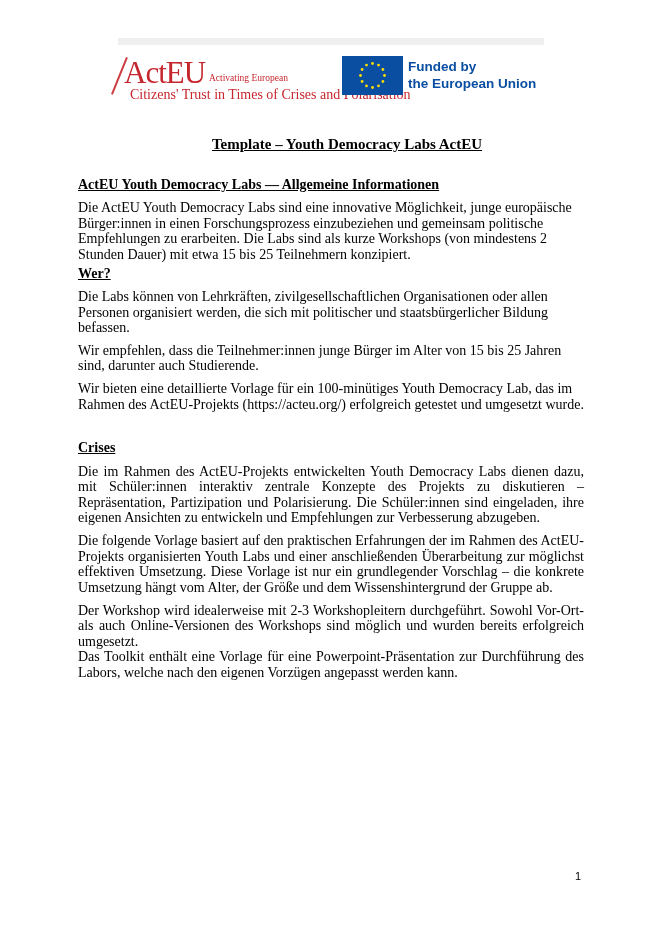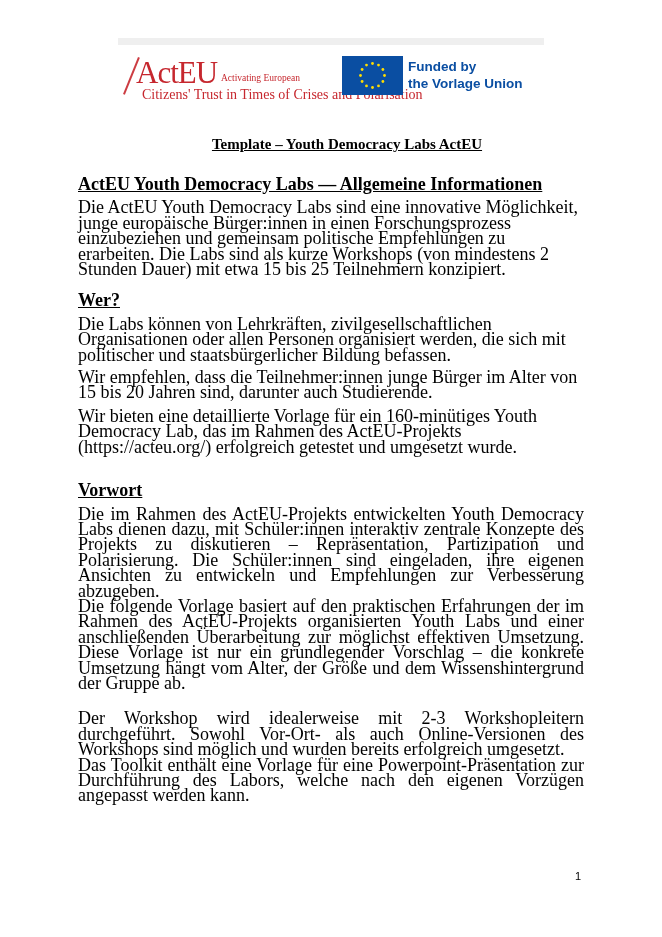--- a/index.html
+++ b/index.html
@@ -1,34 +1,34 @@
 <!DOCTYPE html>
 <html><head>
 <meta charset="utf-8">
 <style>
   html, body { margin: 0; padding: 0; background: #ffffff; }
   body { width: 662px; height: 937px; position: relative; overflow: hidden; font-family: "Liberation Serif", "DejaVu Serif", serif; color: #000; }
   .header-band { position: absolute; left: 118px; top: 38px; width: 426px; height: 7px; background: #efefef; }
 
   
-  .acteu-logo { position: absolute; left: 136px; top: 56px; width: 205px; height: 44px; }
+  .acteu-logo { position: absolute; left: 124px; top: 56px; width: 205px; height: 44px; }
   .acteu-mark { position: absolute; left: 0; top: 0; font-family: "Liberation Serif", serif; font-size: 31px; color: #c6272e; letter-spacing: -1px; line-height: 34px; }
   .acteu-slash { position: absolute; left: 2px; top: 1px; width: 2px; height: 40px; background: #c6272e; transform: rotate(22deg); transform-origin: top left; opacity: 0.9; }
   .acteu-tag1 { position: absolute; left: 85px; top: 17px; font-size: 9.5px; color: #c6272e; white-space: nowrap; }
   .acteu-tag2 { position: absolute; left: 6px; top: 31px; font-size: 14px; color: #c6272e; white-space: nowrap; }
 
   
   .eu-logo { position: absolute; left: 342px; top: 56px; width: 200px; height: 40px; }
   .eu-flag { position: absolute; left: 0; top: 0; width: 61px; height: 39px; background: #0a4ea2; }
   .eu-flag svg { position: absolute; left: 0; top: 0; }
   .eu-text { position: absolute; left: 66px; top: 2px; font-family: "Liberation Sans", "DejaVu Sans", sans-serif; font-weight: bold; font-size: 13.5px; line-height: 17px; color: #0a4ea2; white-space: nowrap; }
 
   .doc-title { position: absolute; left: 16px; width: 662px; top: 136px; text-align: center; font-weight: bold; font-size: 15px; text-decoration: underline; }
 
-  .content { position: absolute; left: 78px; top: 177px; width: 506px; font-size: 18px; line-height: 15.4px; }
+  .content { position: absolute; left: 78px; top: 177px; width: 506px; font-size: 14px; line-height: 15.4px; }
   .h { font-weight: bold; text-decoration: underline; margin: 0; }
   p { margin: 0; }
   .just { text-align: justify; }
   .page-number { position: absolute; left: 575px; top: 870px; font-family: "Liberation Sans", sans-serif; font-size: 11px; }
 </style>
 </head>
 <body>
 
 <div class="header-band"></div>
 
@@ -53,36 +53,36 @@
           <circle cx="24.50" cy="29.89" r="1.4"></circle>
           <circle cx="20.11" cy="25.50" r="1.4"></circle>
           <circle cx="18.50" cy="19.50" r="1.4"></circle>
           <circle cx="20.11" cy="13.50" r="1.4"></circle>
           <circle cx="24.50" cy="9.11" r="1.4"></circle>
         </g>
     </svg>
   </div>
   <div class="eu-text">
     <div>Funded by</div>
-    <div>the Vorlage Union</div>
+    <div>the European Union</div>
   </div>
 </div>
 
 <div class="doc-title">Template – Youth Democracy Labs ActEU</div>
 
 <div class="content">
   <p class="h">ActEU Youth Democracy Labs — Allgemeine Informationen</p>
   <p style="margin-top:8px">Die ActEU Youth Democracy Labs sind eine innovative Möglichkeit, junge europäische Bürger:innen in einen Forschungsprozess einzubeziehen und gemeinsam politische Empfehlungen zu erarbeiten. Die Labs sind als kurze Workshops (von mindestens 2 Stunden Dauer) mit etwa 15 bis 25 Teilnehmern konzipiert.</p>
 
-  <p class="h" style="margin-top:16px">Wer?</p>
+  <p class="h" style="margin-top:4px">Wer?</p>
   <p style="margin-top:8px">Die Labs können von Lehrkräften, zivilgesellschaftlichen Organisationen oder allen Personen organisiert werden, die sich mit politischer und staatsbürgerlicher Bildung befassen.</p>
-  <p style="margin-top:7px">Wir empfehlen, dass die Teilnehmer:innen junge Bürger im Alter von 15 bis 20 Jahren sind, darunter auch Studierende.</p>
+  <p style="margin-top:7px">Wir empfehlen, dass die Teilnehmer:innen junge Bürger im Alter von 15 bis 25 Jahren sind, darunter auch Studierende.</p>
 
-  <p style="margin-top:8px">Wir bieten eine detaillierte Vorlage für ein 160-minütiges Youth Democracy Lab, das im Rahmen des ActEU-Projekts (https://acteu.org/) erfolgreich getestet und umgesetzt wurde.</p>
+  <p style="margin-top:8px">Wir bieten eine detaillierte Vorlage für ein 100-minütiges Youth Democracy Lab, das im Rahmen des ActEU-Projekts (https://acteu.org/) erfolgreich getestet und umgesetzt wurde.</p>
 
-  <p class="h" style="margin-top:28px">Vorwort</p>
+  <p class="h" style="margin-top:28px">Crises</p>
   <p class="just" style="margin-top:8px">Die im Rahmen des ActEU-Projekts entwickelten Youth Democracy Labs dienen dazu, mit Schüler:innen interaktiv zentrale Konzepte des Projekts zu diskutieren – Repräsentation, Partizipation und Polarisierung. Die Schüler:innen sind eingeladen, ihre eigenen Ansichten zu entwickeln und Empfehlungen zur Verbesserung abzugeben.</p>
-  <p class="just" style="margin-top:0">Die folgende Vorlage basiert auf den praktischen Erfahrungen der im Rahmen des ActEU-Projekts organisierten Youth Labs und einer anschließenden Überarbeitung zur möglichst effektiven Umsetzung. Diese Vorlage ist nur ein grundlegender Vorschlag – die konkrete Umsetzung hängt vom Alter, der Größe und dem Wissenshintergrund der Gruppe ab.</p>
-  <p class="just" style="margin-top:20px">Der Workshop wird idealerweise mit 2-3 Workshopleitern durchgeführt. Sowohl Vor-Ort- als auch Online-Versionen des Workshops sind möglich und wurden bereits erfolgreich umgesetzt.</p>
+  <p class="just" style="margin-top:8px">Die folgende Vorlage basiert auf den praktischen Erfahrungen der im Rahmen des ActEU-Projekts organisierten Youth Labs und einer anschließenden Überarbeitung zur möglichst effektiven Umsetzung. Diese Vorlage ist nur ein grundlegender Vorschlag – die konkrete Umsetzung hängt vom Alter, der Größe und dem Wissenshintergrund der Gruppe ab.</p>
+  <p class="just" style="margin-top:8px">Der Workshop wird idealerweise mit 2-3 Workshopleitern durchgeführt. Sowohl Vor-Ort- als auch Online-Versionen des Workshops sind möglich und wurden bereits erfolgreich umgesetzt.</p>
   <p class="just" style="">Das Toolkit enthält eine Vorlage für eine Powerpoint-Präsentation zur Durchführung des Labors, welche nach den eigenen Vorzügen angepasst werden kann.</p>
 </div>
 
 <div class="page-number">1</div>
 
 </body></html>

